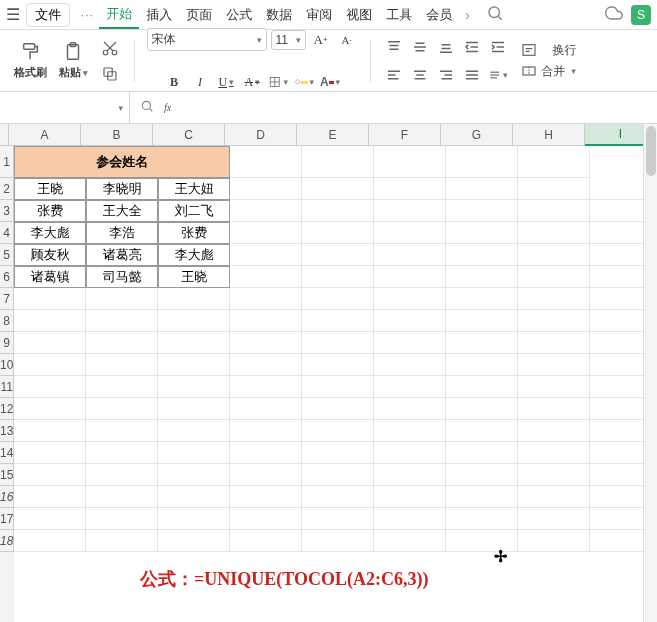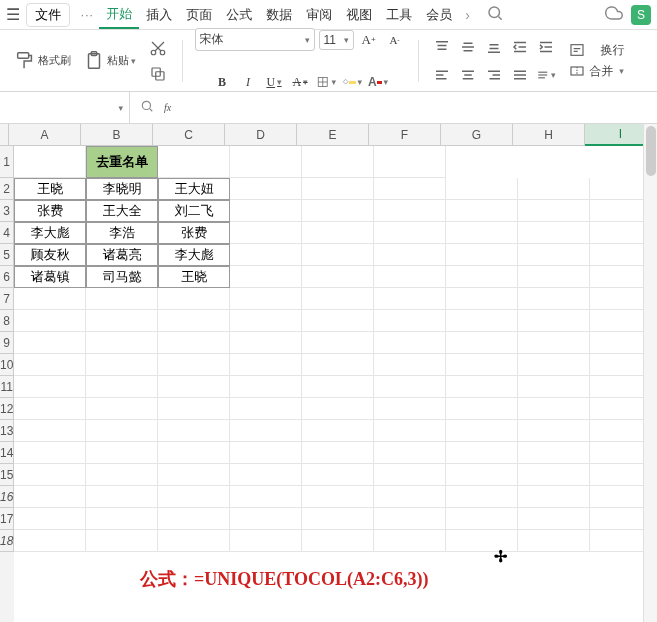--- a/index.html
+++ b/index.html
@@ -14,21 +14,21 @@
 .menubar .nav-arrow { color: #999; padding: 0 6px; font-size: 14px; }
 .menubar .search-ico { color: #888; margin-left: 10px; font-size: 15px; }
 .menubar .spacer { flex: 1; }
 .menubar .right-ico { color: #888; margin: 0 4px; font-size: 15px; }
 .menubar .avatar { width: 20px; height: 20px; border-radius: 4px; background: #3cb371; color: #fff; font-size: 12px; display: flex; align-items: center; justify-content: center; margin-left: 4px; }
 
 .ribbon { height: 62px; border-bottom: 1px solid #d8d8d8; background: #fff; display: flex; align-items: center; padding: 0 10px; font-size: 12px; color: #444; gap: 4px; }
 .ribbon-group { display: flex; flex-direction: column; align-items: center; justify-content: center; gap: 2px; padding: 0 2px; }
 .ribbon-row { display: flex; align-items: center; gap: 4px; }
 .ribbon-icon { width: 24px; height: 24px; display: flex; align-items: center; justify-content: center; color: #666; }
-.big-btn { display: flex; flex-direction: row; align-items: center; gap: 2px; padding: 0 4px; font-size: 11px; }
+.big-btn { display: flex; flex-direction: column; align-items: center; gap: 2px; padding: 0 4px; font-size: 11px; font-weight: bold; }
 .big-btn svg { width: 22px; height: 22px; }
 .sep { width: 1px; height: 42px; background: #e0e0e0; margin: 0 6px; }
 .font-select { border: 1px solid #ccc; border-radius: 3px; font-size: 12px; padding: 2px 4px; display: flex; align-items: center; gap: 2px; background: #fff; }
 .font-name { width: 120px; }
 .font-size { width: 35px; }
 .drop { font-size: 9px; color: #777; margin-left: 2px; }
 .small-btn { width: 22px; height: 22px; display: flex; align-items: center; justify-content: center; border: 1px solid transparent; border-radius: 2px; font-family: "Times New Roman", serif; }
 .svg18 { width: 18px; height: 18px; }
 
 .namebar { height: 32px; display: flex; align-items: center; border-bottom: 1px solid #d8d8d8; }
@@ -316,26 +316,26 @@
           <div class="row-h" style="height: 22px;">12</div>
           <div class="row-h" style="height: 22px;">13</div>
           <div class="row-h" style="height: 22px;">14</div>
           <div class="row-h" style="height: 22px;">15</div>
           <div class="row-h" style="height: 22px; font-style: italic;">16</div>
           <div class="row-h" style="height: 22px;">17</div>
           <div class="row-h" style="height: 22px; font-style: italic;">18</div>
         </div>
       <div class="grid-body" id="grid-body">
           <div class="grid-row">
-            <div class="cell blankcell" style="width: 72px; height: 32px;"></div>
-            <div class="cell green-header" style="width: 72px; height: 32px;">去重名单</div>
+            <div class="cell merged-header" style="width: 216px; height: 32px;">参会姓名</div>
             <div class="cell blankcell" style="width: 72px; height: 32px;"></div>
             <div class="cell blankcell" style="width: 72px; height: 32px;"></div>
             <div class="cell blankcell" style="width: 72px; height: 32px;"></div>
             <div class="cell blankcell" style="width: 72px; height: 32px;"></div>
+            <div class="cell blankcell" style="width: 72px; height: 32px;"></div>
           </div>
           <div class="grid-row">
             <div class="cell data-cell" style="width: 72px; height: 22px;">王晓</div>
             <div class="cell data-cell" style="width: 72px; height: 22px;">李晓明</div>
             <div class="cell data-cell" style="width: 72px; height: 22px;">王大妞</div>
             <div class="cell blankcell" style="width: 72px; height: 22px;"></div>
             <div class="cell blankcell" style="width: 72px; height: 22px;"></div>
             <div class="cell blankcell" style="width: 72px; height: 22px;"></div>
             <div class="cell blankcell" style="width: 72px; height: 22px;"></div>
             <div class="cell blankcell" style="width: 72px; height: 22px;"></div>

